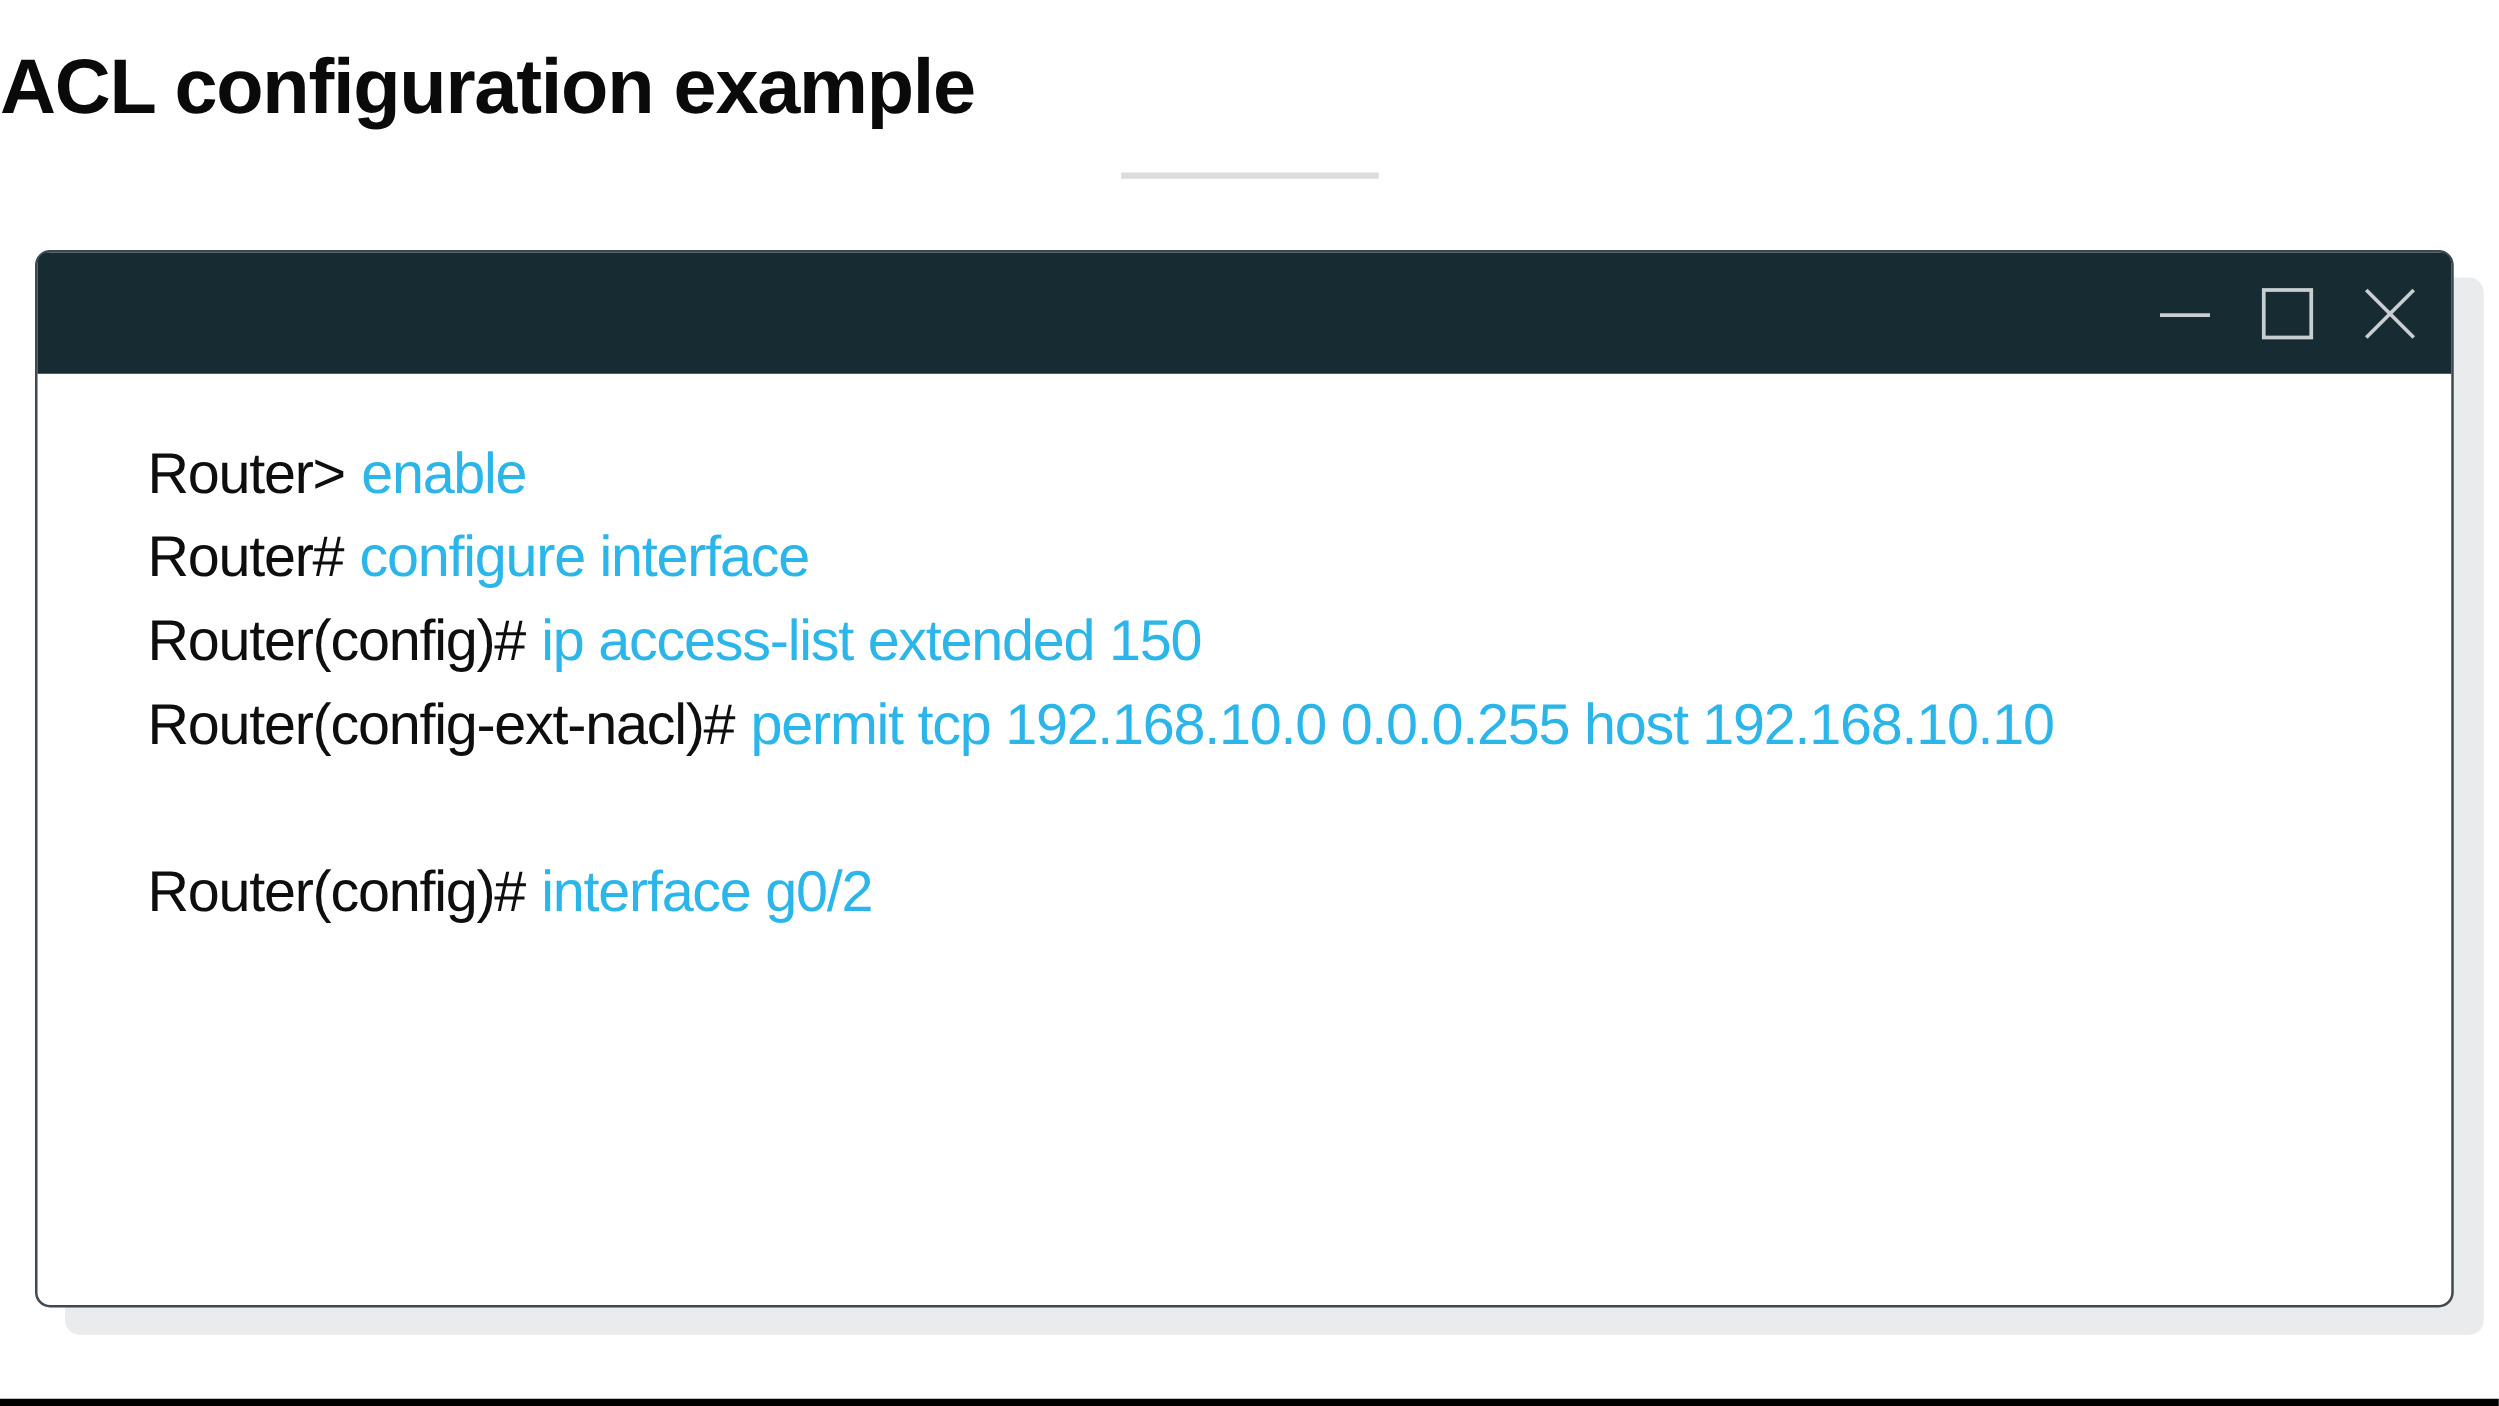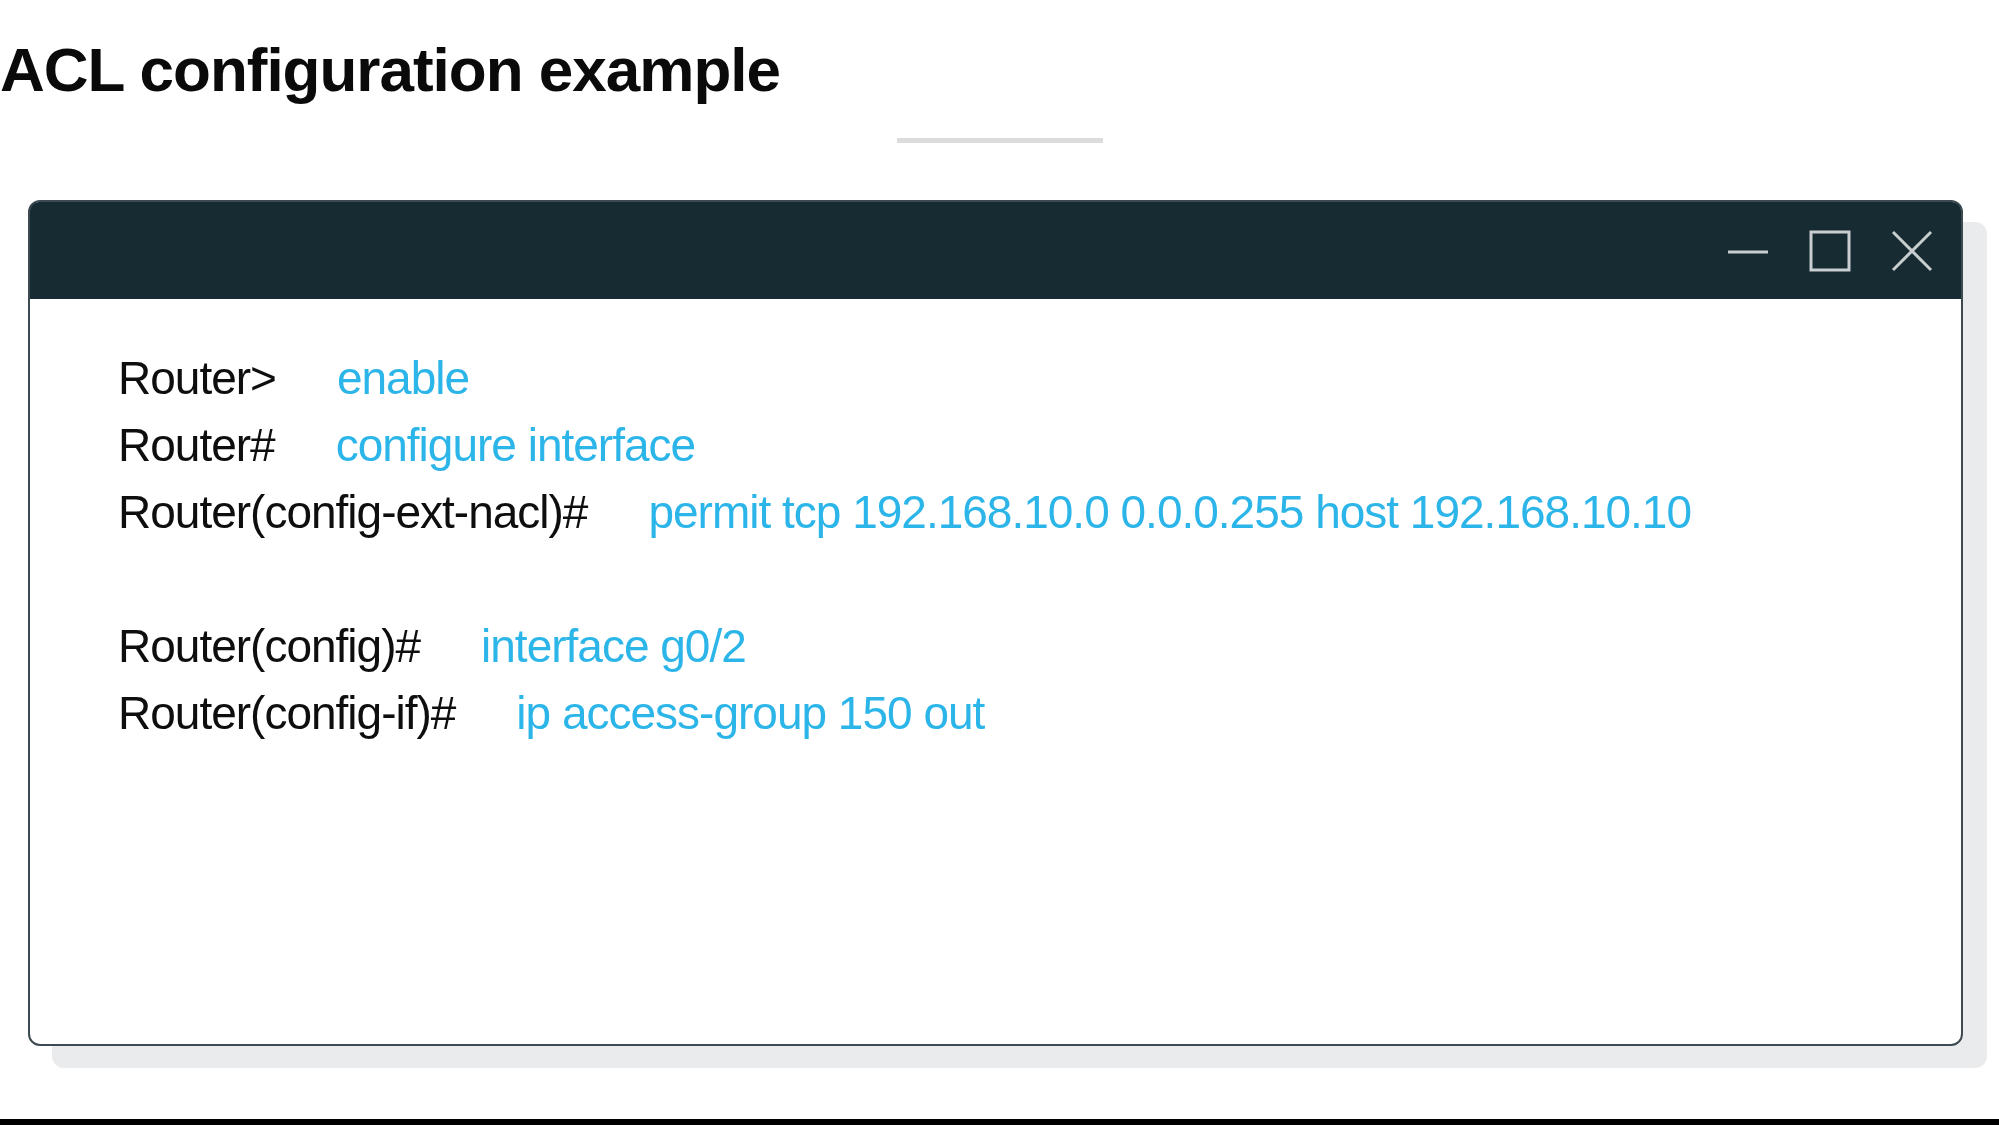--- a/index.html
+++ b/index.html
@@ -59,21 +59,21 @@
   
   .terminal-body {
     padding:46px 20px 0 88px;
     font-size:46px;
     letter-spacing:-1px;
     line-height:67px;
     white-space:nowrap;
   }
   .line { height:67px; }
   .prompt { color:var(--prompt, #0e0e0e); margin-right:13px; }
-  .cmd    { color:var(--command, #2cb5e8);margin-left:48px; }
+  .cmd    { color:var(--command, #2cb5e8); }
 
   
   .bottom-rule {
     position:absolute;
     left:0; bottom:0;
     width:100%; height:6px;
     background:#000000;
   }
 </style>
 </head>
@@ -104,20 +104,20 @@
           <line x1="2" y1="2" x2="40" y2="40" stroke="#c9ced1" stroke-width="3"></line>
           <line x1="40" y1="2" x2="2" y2="40" stroke="#c9ced1" stroke-width="3"></line>
         </svg>
       </span>
     </div>
   </div>
 
   <div class="terminal-body">
     <div class="line"><span class="prompt">Router&gt;</span><span class="cmd">enable</span></div>
     <div class="line"><span class="prompt">Router#</span><span class="cmd">configure interface</span></div>
+    <div class="line"><span class="prompt">Router(config)#</span><span class="cmd">ip access-list extended 150</span></div>
     <div class="line"><span class="prompt">Router(config-ext-nacl)#</span><span class="cmd">permit tcp 192.168.10.0 0.0.0.255 host 192.168.10.10</span></div>
     <div class="line blank"></div>
     <div class="line"><span class="prompt">Router(config)#</span><span class="cmd">interface g0/2</span></div>
-    <div class="line"><span class="prompt">Router(config-if)#</span><span class="cmd">ip access-group 150 out</span></div>
   </div>
 </div>
 
 <div class="bottom-rule"></div>
 
 </body></html>

